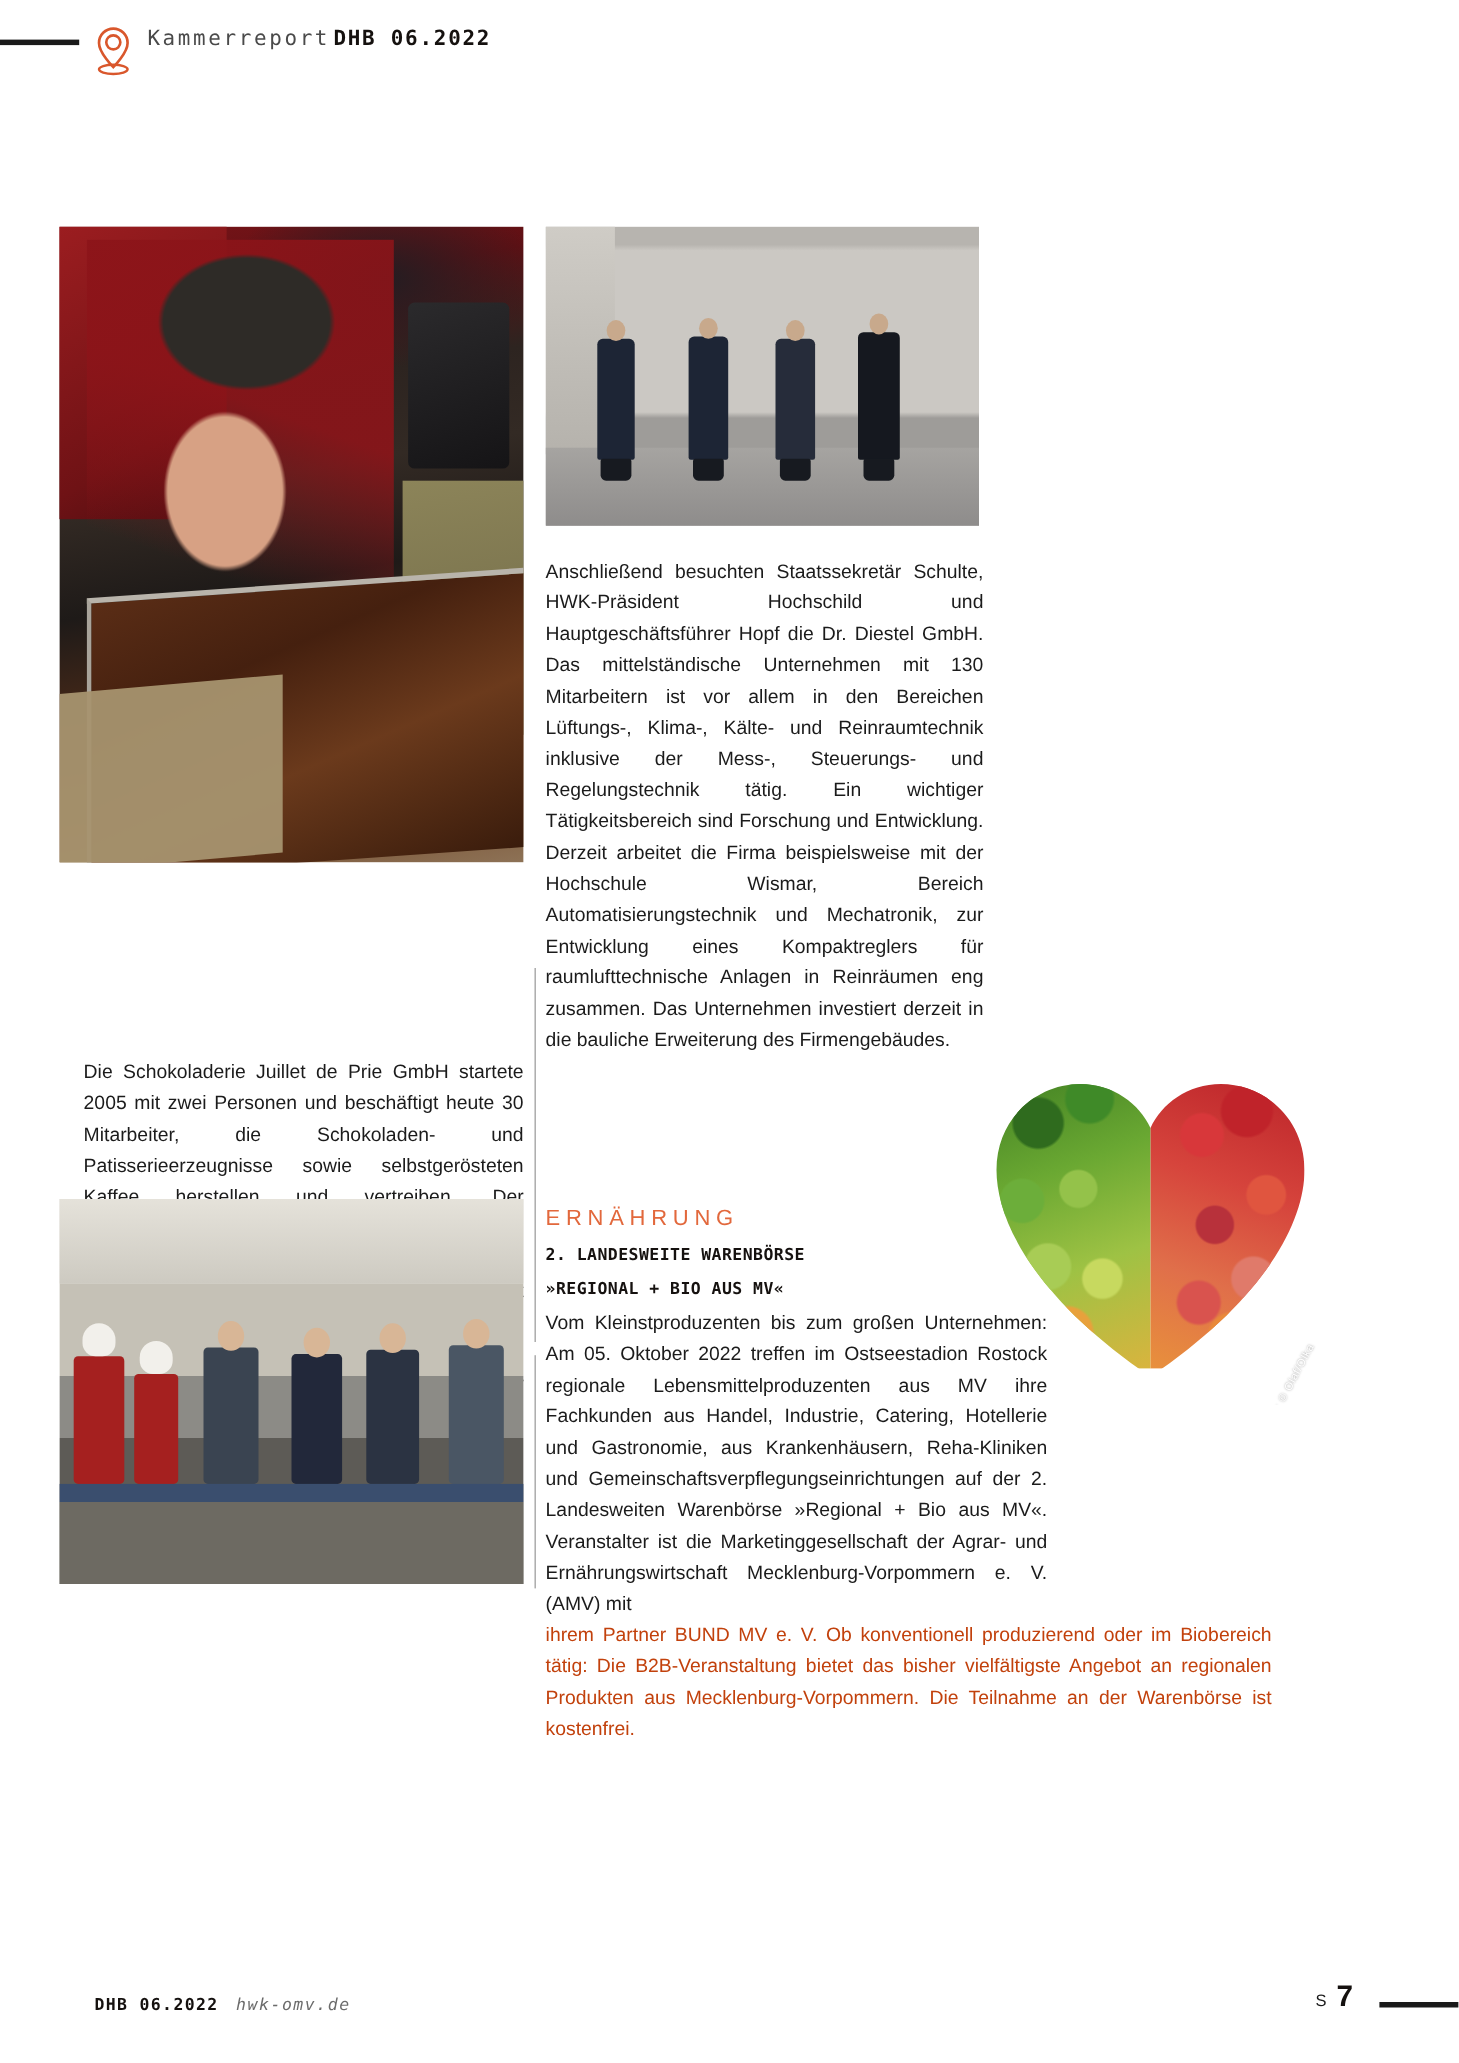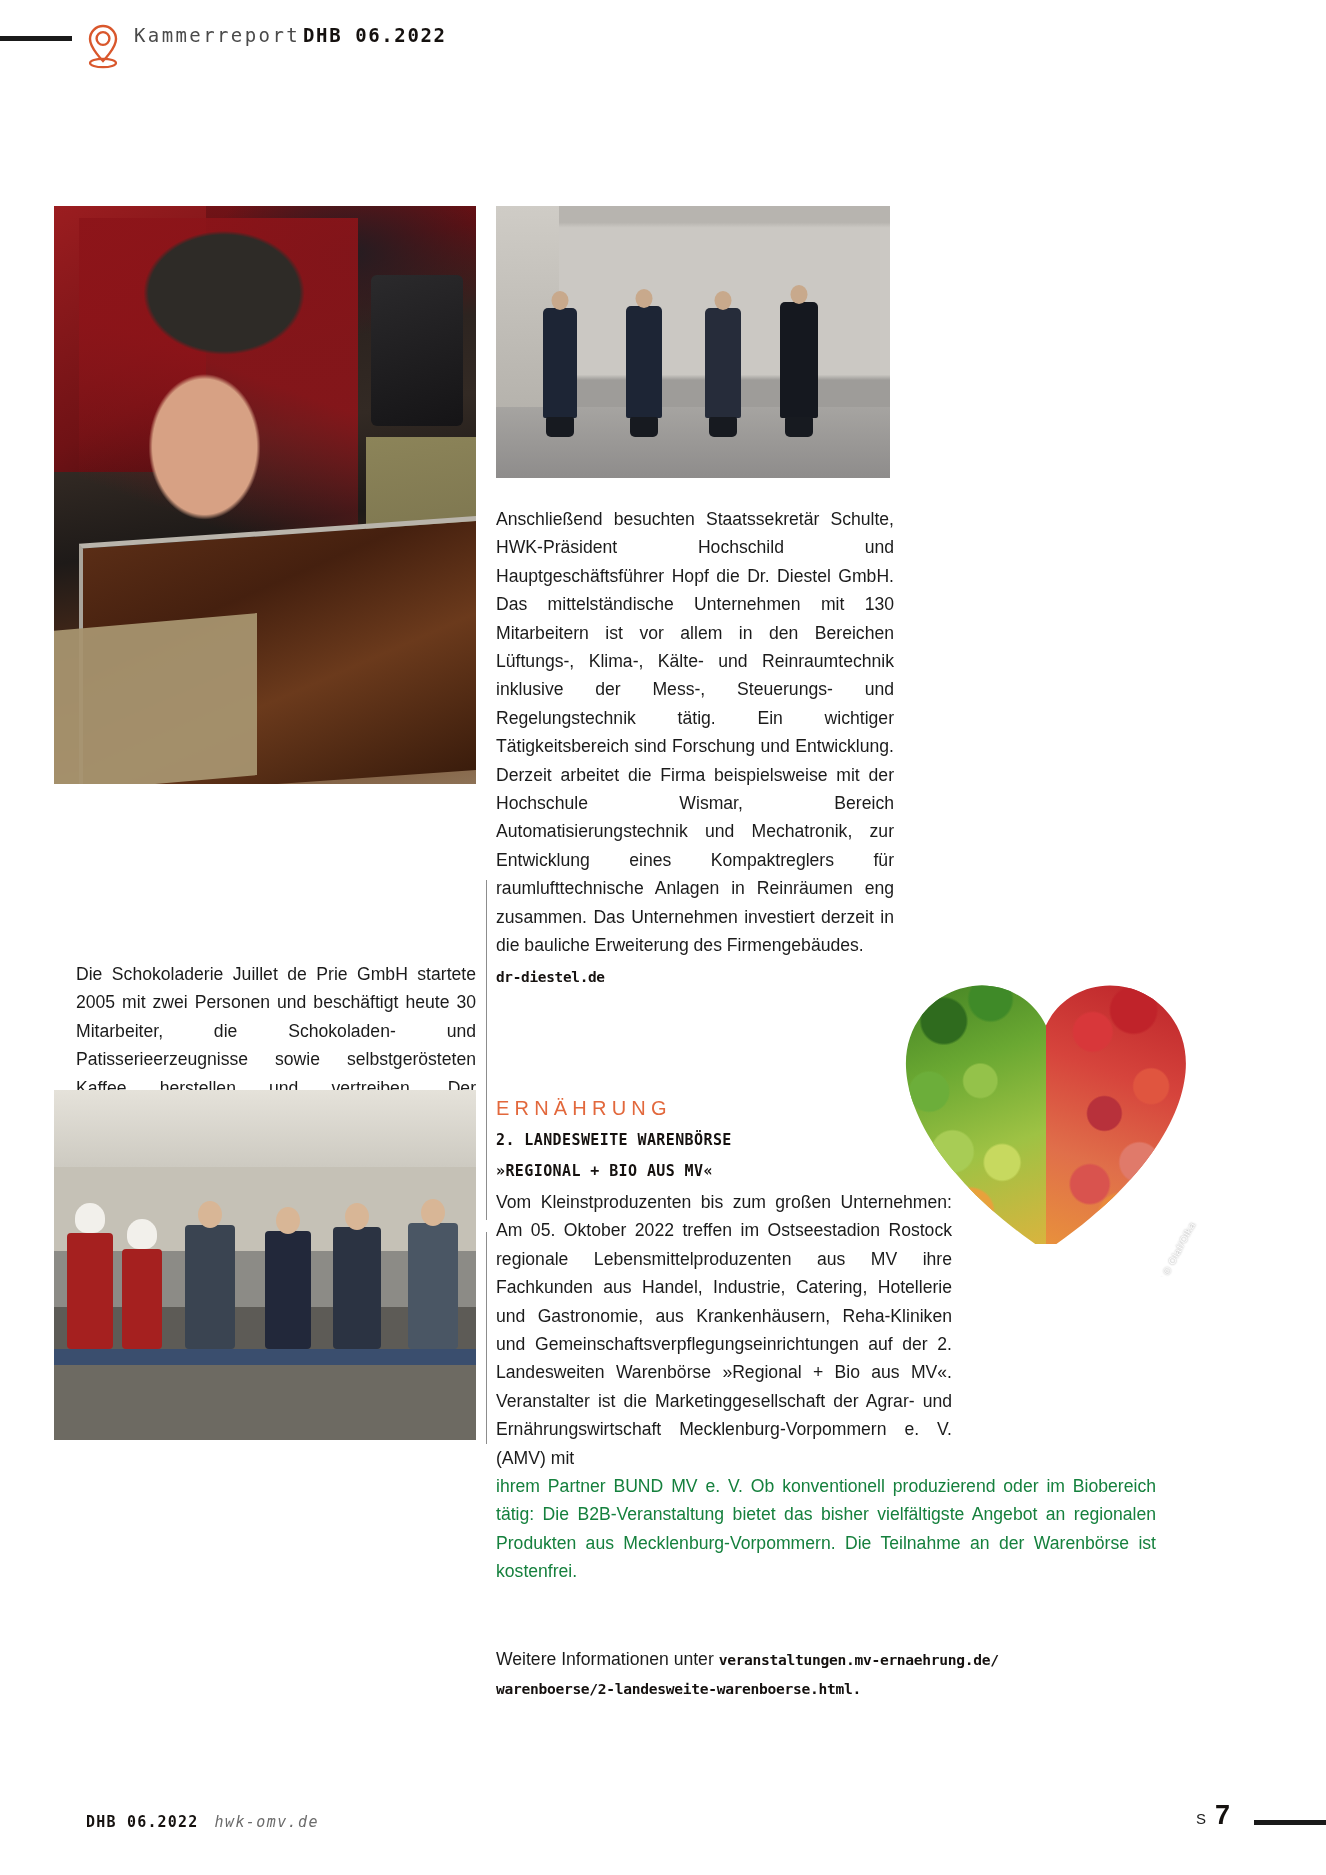--- a/index.html
+++ b/index.html
@@ -188,21 +188,21 @@
 
   
   #txt-ern {
     position:absolute; left:496px; top:1188px; width: 456px;
     font-family:"Liberation Sans", sans-serif;
     font-size:17.6px; line-height:28.4px; color:#1b1b1b; text-align:justify;
   }
   #txt-ern-wide {
     position:absolute; left:496px; top:1472px; width: 660px;
     font-family:"Liberation Sans", sans-serif;
-    font-size:17.6px; line-height:28.4px; color:#15803d; text-align:justify;
+    font-size:17.6px; line-height:28.4px; color:#c2410c; text-align:justify;
   }
   #txt-ern-last {
     position:absolute; left:496px; top:1645px; width: 560px;
     font-family:"Liberation Sans", sans-serif;
     font-size:17.6px; line-height:28.4px; color:#1b1b1b;
   }
   .mono-bold{
     font-family:"DejaVu Sans Mono", monospace;
     font-weight:700; font-size:14.6px; letter-spacing:-0.3px; color:#15110f;
   }
@@ -263,21 +263,20 @@
     <div class="men-wall-l"></div>
     <div class="men-floor"></div>
     <div class="man" id="man1"></div>
     <div class="man" id="man2"></div>
     <div class="man" id="man3"></div>
     <div class="man" id="man4"></div>
   </div>
 
   <div class="body-col" id="txt-right-top">
     <span>Anschließend besuchten Staatssekretär Schulte, HWK-Präsident Hochschild und Hauptgeschäftsführer Hopf die Dr. Diestel GmbH. Das mittelständische Unternehmen mit 130 Mitarbeitern ist vor allem in den Bereichen Lüftungs-, Klima-, Kälte- und Reinraumtechnik inklusive der Mess-, Steuerungs- und Regelungstechnik tätig. Ein wichtiger Tätigkeitsbereich sind Forschung und Entwicklung. Derzeit arbeitet die Firma beispielsweise mit der Hochschule Wismar, Bereich Automatisierungstechnik und Mechatronik, zur Entwicklung eines Kompaktreglers für raumlufttechnische Anlagen in Reinräumen eng zusammen. Das Unternehmen investiert derzeit in die bauliche Erweiterung des Firmengebäudes.</span>
-    <span class="url-line">dr-diestel.de</span>
   </div>
 
   <div class="body-col" id="txt-left">
     <span>Die Schokoladerie Juillet de Prie GmbH startete 2005 mit zwei Personen und beschäftigt heute 30 Mitarbeiter, die Schokoladen- und Patisserieerzeugnisse sowie selbstgerösteten Kaffee herstellen und vertreiben. Der Schokoladerie ist es gelungen, nationale und internationale Auszeichnungen beispielsweise beim Taste-Award London zu erringen. Mit Geschäftsführer Christian Sattler ist hier der erste Schokoladensommelier des Landes tätig und die Nachfolge des Betriebes von Geschäftsführer Ullrich Deprie vorbereitet.</span>
     <span class="url-line">schokoladerie.com</span>
   </div>
 
   <div class="divider" id="div-1"></div>
   <div class="divider" id="div-2"></div>
 
@@ -310,24 +309,20 @@
   </div>
 
   <div id="txt-ern">
     <span>Vom Kleinstproduzenten bis zum großen Unternehmen: Am 05. Oktober 2022 treffen im Ostseestadion Rostock regionale Lebensmittelproduzenten aus MV ihre Fachkunden aus Handel, Industrie, Catering, Hotellerie und Gastronomie, aus Krankenhäusern, Reha-Kliniken und Gemeinschaftsverpflegungseinrichtungen auf der 2. Landesweiten Warenbörse »Regional + Bio aus MV«. Veranstalter ist die Marketinggesellschaft der Agrar- und Ernährungswirtschaft Mecklenburg-Vorpommern e. V. (AMV) mit</span>
   </div>
 
   <div id="txt-ern-wide">
     <span>ihrem Partner BUND MV e. V. Ob konventionell produzierend oder im Biobereich tätig: Die B2B-Veranstaltung bietet das bisher vielfältigste Angebot an regionalen Produkten aus Mecklenburg-Vorpommern. Die Teilnahme an der Warenbörse ist kostenfrei.</span>
   </div>
 
-  <div id="txt-ern-last">
-    <span>Weitere Informationen unter </span><span class="mono-bold">veranstaltungen.mv-ernaehrung.de/</span><br>
-    <span class="mono-bold">warenboerse/2-landesweite-warenboerse.html.</span>
-  </div>
 
   <div class="ftr" id="ftr-left">
     <span id="ftr-dhb">DHB 06.2022</span>
     <span id="ftr-site">hwk-omv.de</span>
   </div>
   <div class="ftr" id="ftr-page">
     <span id="ftr-s">S</span>
     <span id="ftr-num">7</span>
   </div>
   <div class="ftr-rule"></div>

